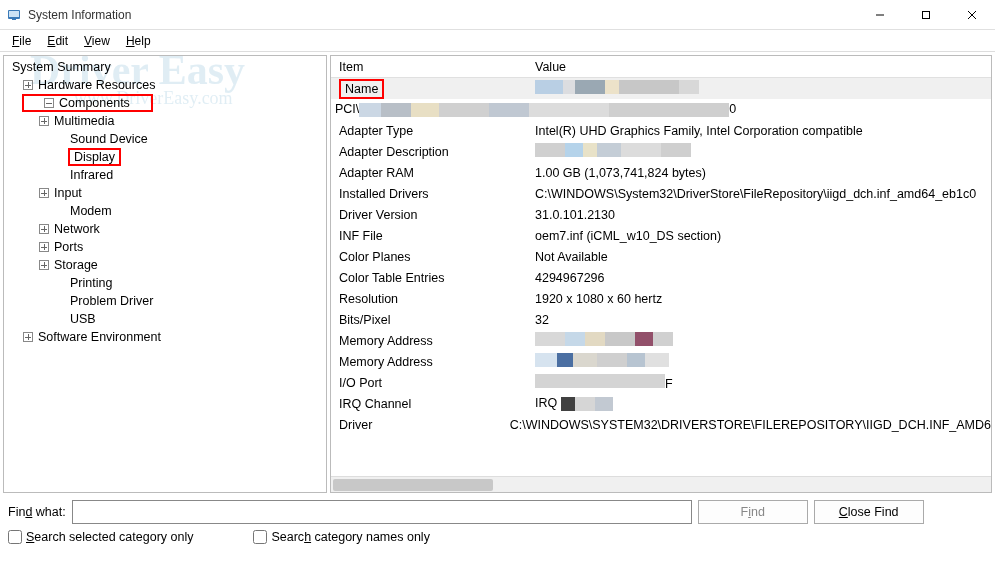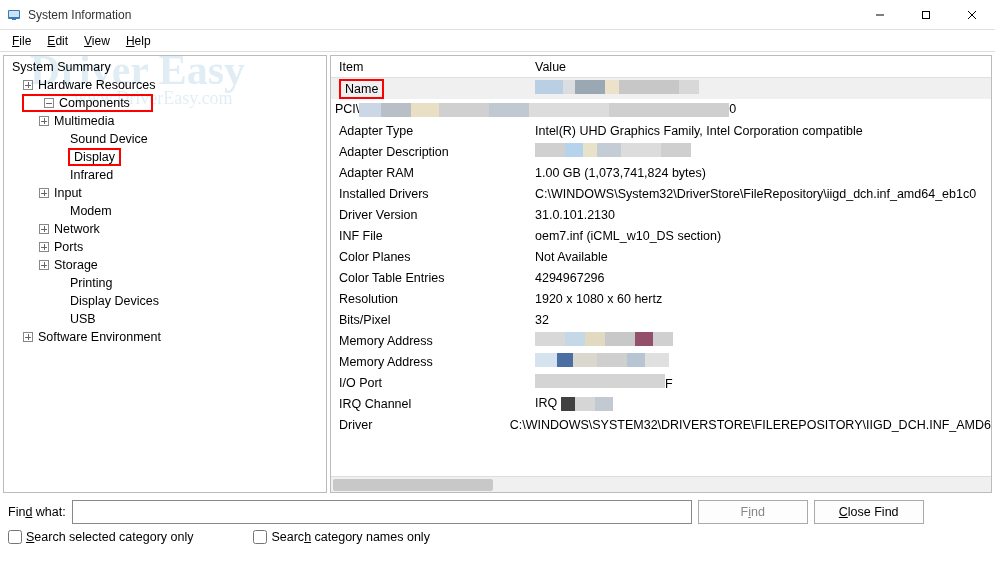--- a/index.html
+++ b/index.html
@@ -152,21 +152,21 @@
     <div class="tree-item ind2">
         <span class="tree-expander has plus"></span>
         <span class="tree-label">Storage</span>
       </div>
     <div class="tree-item ind3">
         <span class="tree-expander"></span>
         <span class="tree-label">Printing</span>
       </div>
     <div class="tree-item ind3">
         <span class="tree-expander"></span>
-        <span class="tree-label">Display Devices</span>
+        <span class="tree-label">Problem Driver</span>
       </div>
     <div class="tree-item ind3">
         <span class="tree-expander"></span>
         <span class="tree-label">USB</span>
       </div>
     <div class="tree-item ind1">
         <span class="tree-expander has plus"></span>
         <span class="tree-label">Software Environment</span>
       </div>
   </div>

